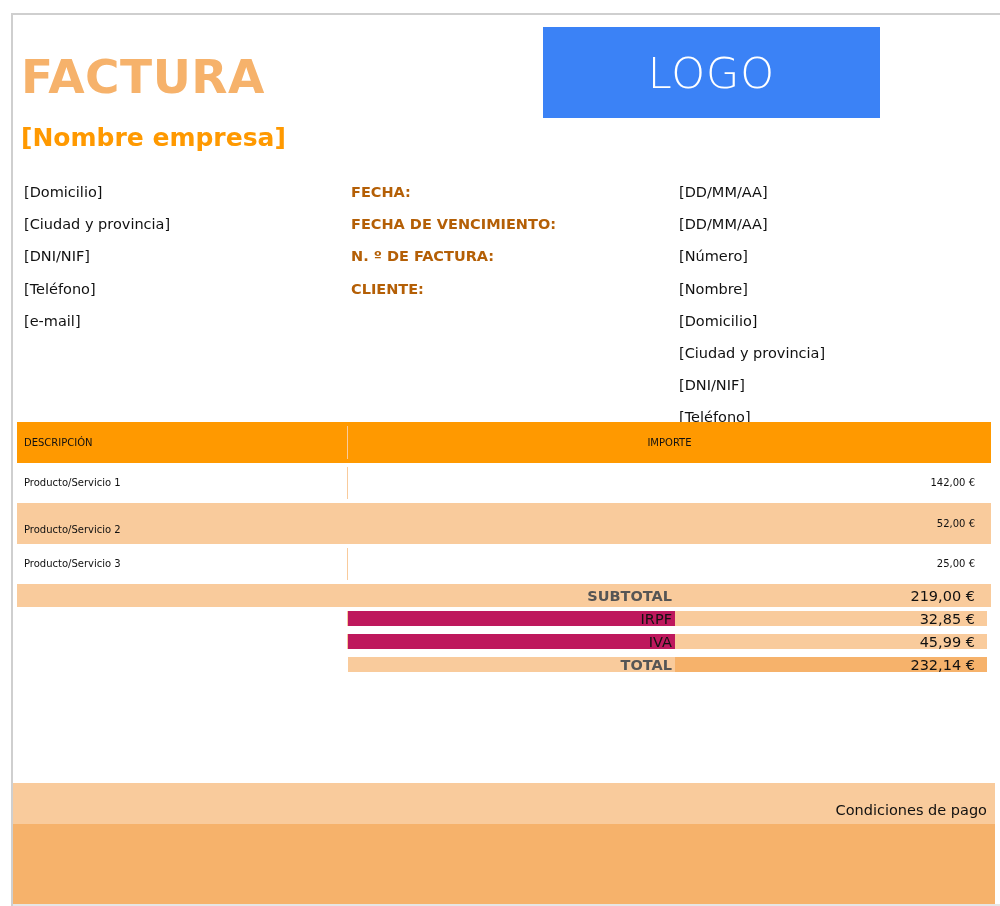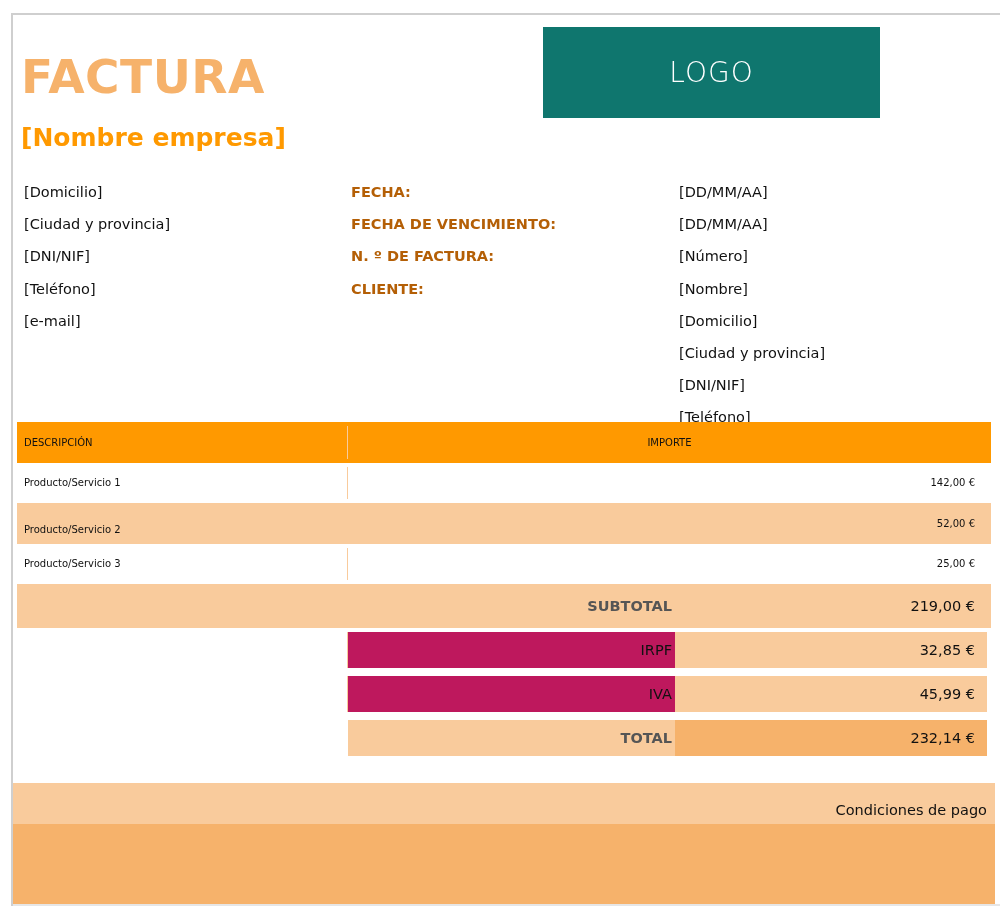--- a/index.html
+++ b/index.html
@@ -14,44 +14,44 @@
   .abs { position: absolute; }
 
   .title {
     left: 4px; top: 30px; font-size: 47px; font-weight: bold; color: #f6b26b;
     letter-spacing: 0.5px;
   }
   .company {
     left: 4px; top: 104px; font-size: 25px; font-weight: bold; color: #ff9900;
   }
   .logo {
-    left: 530px; top: 12px; width: 337px; height: 91px; background: #0f766e;
+    left: 530px; top: 12px; width: 337px; height: 91px; background: #3b82f6;
     display: flex; align-items: center; justify-content: center;
-    color: #fff; font-family: "DejaVu Sans", sans-serif; font-size: 28px; font-weight: 200;
+    color: #fff; font-family: "DejaVu Sans", sans-serif; font-size: 43px; font-weight: 200;
     letter-spacing: 1px;
   }
 
   .info-col { font-size: 14.5px; line-height: 24.2px; }
   .info-col div { white-space: nowrap; }
   .sender { left: 3px; top: 157px; color: #111; }
   .labels { left: 330px; top: 157px; color: #b45f06; font-weight: bold; }
   .values { left: 658px; top: 157px; color: #111; }
 
   .table { left: 0; top: 403px; width: 982px; }
   .row { position: relative; height: 40.5px; display: flex; font-size: 10px; }
   .row .c1 { width: 327px; display: flex; align-items: center; padding-left: 3px; border-right: 1px solid #f9cb9c; }
   .row .c2 { flex: 1; display: flex; align-items: center; justify-content: flex-end; padding-right: 12px; }
   .row.head { background: #ff9900; color: #111; }
   .row.head .c1 { border-right: 1px solid #f9cb9c; }
   .row.head .c2 { justify-content: center; padding-right: 0; }
   .row.alt { background: #f9cb9c; }
   .row.alt .c1 { border-right: none; margin-top: 13px; }
 
   .totals { left: 0; top: 565px; width: 982px; }
-  .trow { height: 44px; display: flex; font-size: 14.5px; }
+  .trow { height: 23px; display: flex; font-size: 14.5px; }
   .trow .lead { width: 327px; }
   .trow .lbl { width: 327px; display: flex; align-items: center; justify-content: flex-end; padding-right: 3px; }
   .trow .val { flex: 1; display: flex; align-items: center; justify-content: flex-end; padding-right: 12px; background: #f9cb9c; }
   .trow.subtotal { background: #f9cb9c; }
   .trow.subtotal .lbl, .trow.total .lbl { font-weight: bold; color: #555; }
   .trow.mid .lead { border-right: 1px solid #f9cb9c; }
   .trow.mid .lbl { background: #be185d; }
   .trow.total .lbl { background: #f9cb9c; }
   .trow.total .val { background: #f6b26b; }
 

